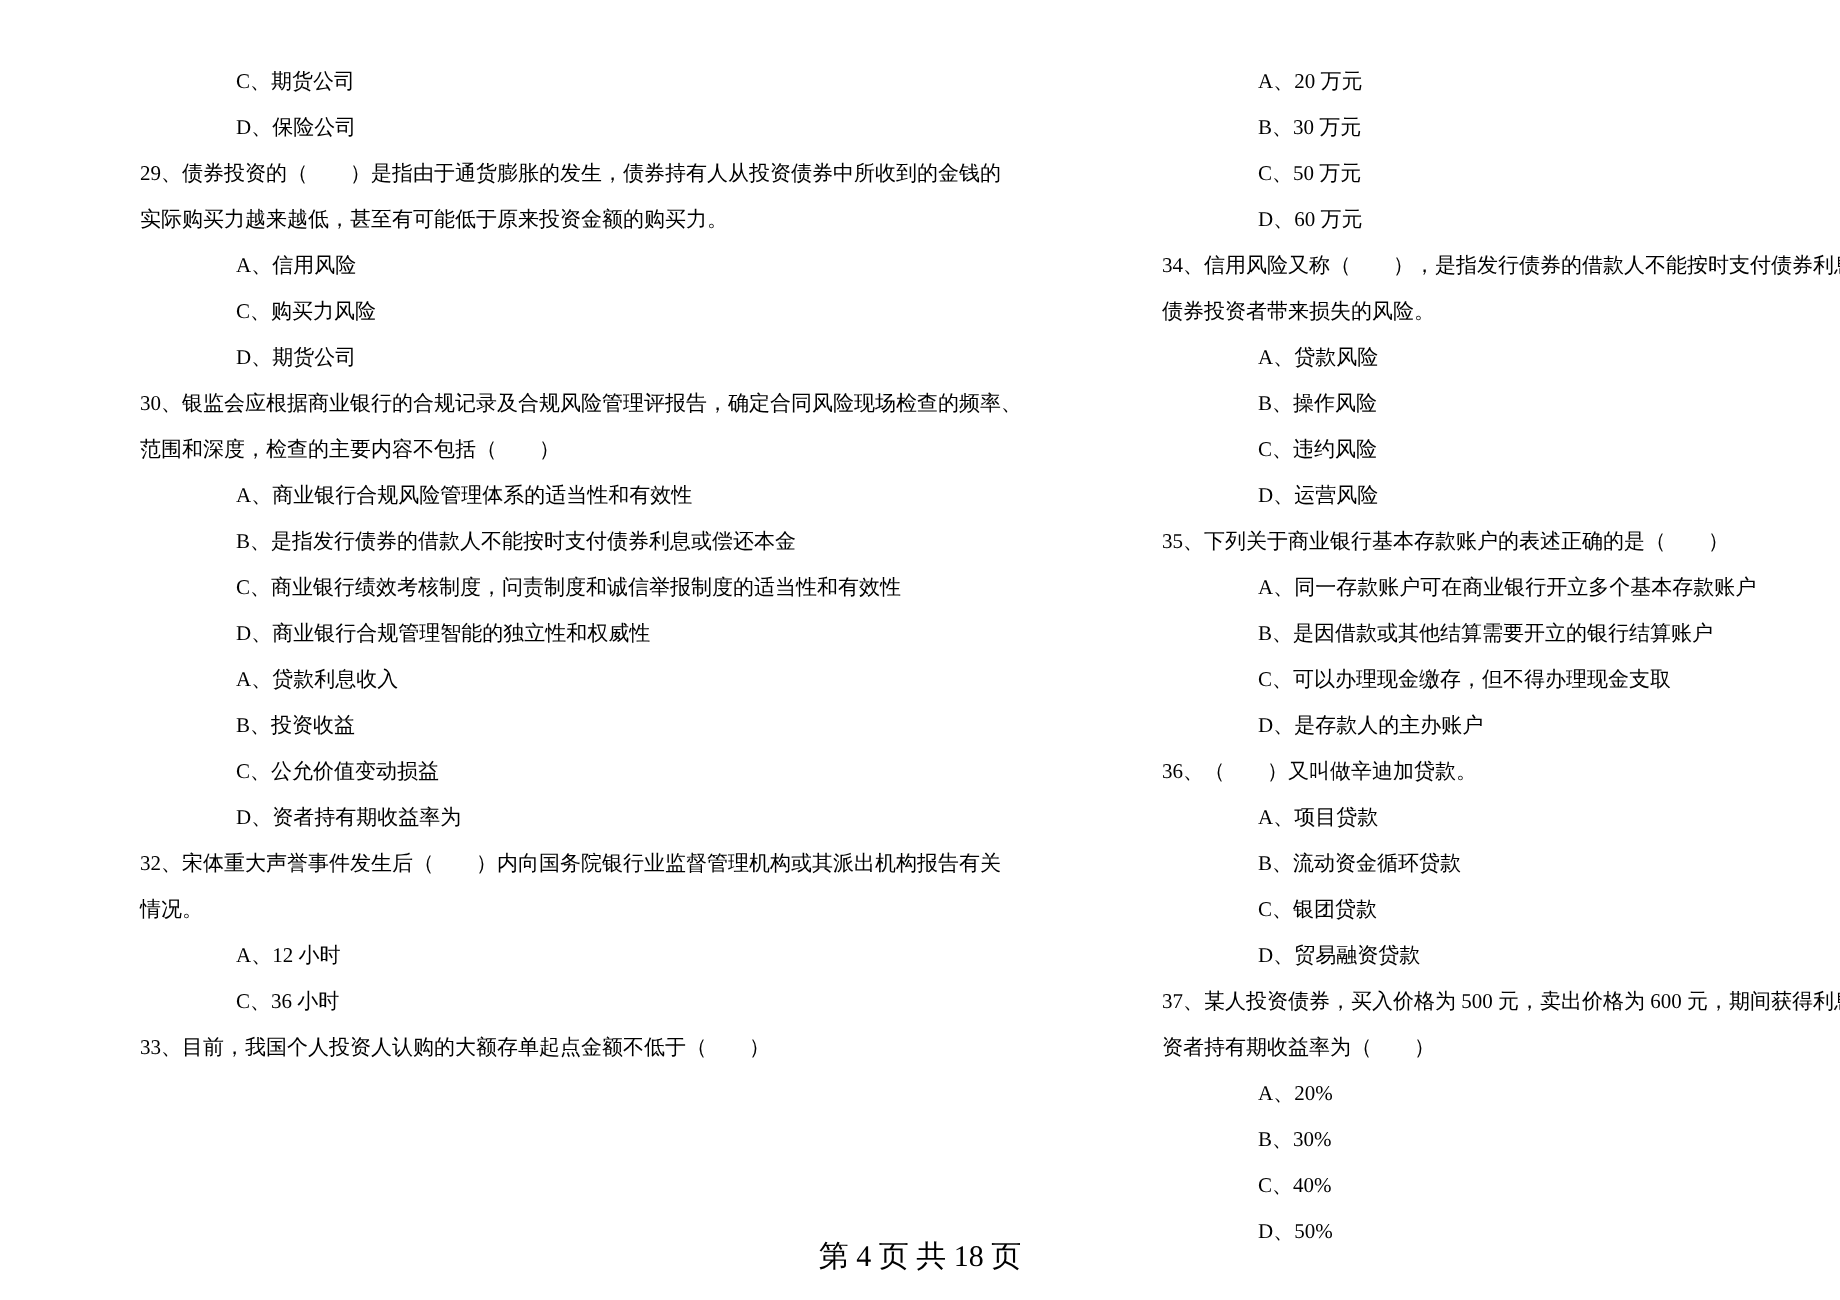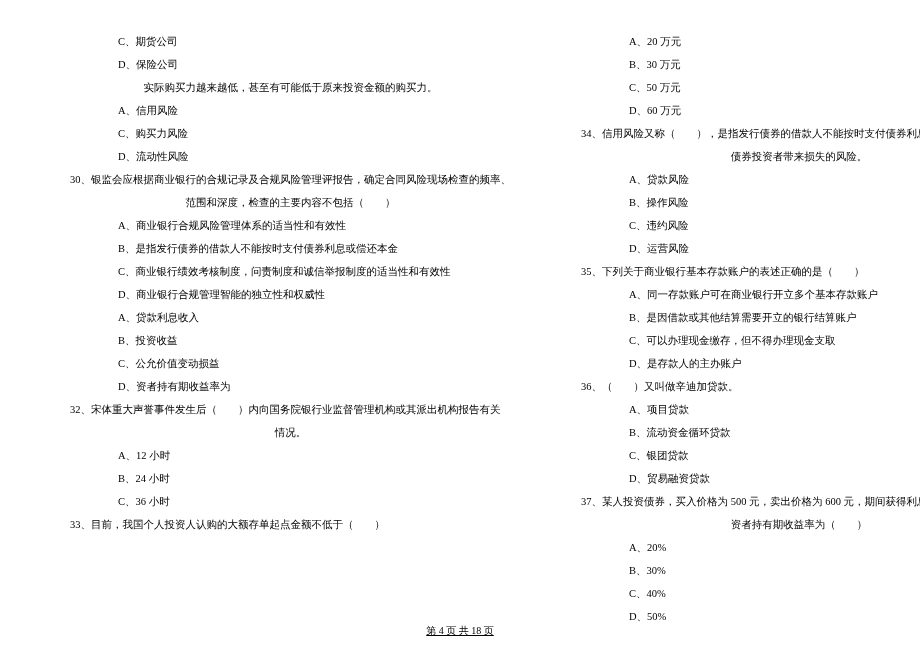--- a/index.html
+++ b/index.html
@@ -37,56 +37,54 @@
       white-space: nowrap;
     }
     .opt {
       padding-left: 48px;
     }
     .q {
       padding-left: 0px;
     }
     .cont {
       padding-left: 0px;
-      text-align: center;
     }
     .footer {
       position: absolute;
       bottom: 12px;
       width: 100%;
       text-align: center;
-      font-size: 10px;
-      text-decoration: underline;
+      font-size: 15px;
     }
   </style>
 </head>
 <body>
 
 <div class="columns">
   <div class="col">
     <div class="line opt">C、期货公司</div>
     <div class="line opt">D、保险公司</div>
+    <div class="line q">29、债券投资的（　　）是指由于通货膨胀的发生，债券持有人从投资债券中所收到的金钱的</div>
     <div class="line cont">实际购买力越来越低，甚至有可能低于原来投资金额的购买力。</div>
     <div class="line opt">A、信用风险</div>
     <div class="line opt">C、购买力风险</div>
-    <div class="line opt">D、流动性风险</div>
+    <div class="line opt">D、期货公司</div>
     <div class="line q">30、银监会应根据商业银行的合规记录及合规风险管理评报告，确定合同风险现场检查的频率、</div>
     <div class="line cont">范围和深度，检查的主要内容不包括（　　）</div>
     <div class="line opt">A、商业银行合规风险管理体系的适当性和有效性</div>
     <div class="line opt">B、是指发行债券的借款人不能按时支付债券利息或偿还本金</div>
     <div class="line opt">C、商业银行绩效考核制度，问责制度和诚信举报制度的适当性和有效性</div>
     <div class="line opt">D、商业银行合规管理智能的独立性和权威性</div>
     <div class="line opt">A、贷款利息收入</div>
     <div class="line opt">B、投资收益</div>
     <div class="line opt">C、公允价值变动损益</div>
     <div class="line opt">D、资者持有期收益率为</div>
     <div class="line q">32、宋体重大声誉事件发生后（　　）内向国务院银行业监督管理机构或其派出机构报告有关</div>
     <div class="line cont">情况。</div>
     <div class="line opt">A、12 小时</div>
-    <div class="line opt">B、24 小时</div>
     <div class="line opt">C、36 小时</div>
     <div class="line q">33、目前，我国个人投资人认购的大额存单起点金额不低于（　　）</div>
   </div>
   <div class="col col-right">
     <div class="line opt">A、20 万元</div>
     <div class="line opt">B、30 万元</div>
     <div class="line opt">C、50 万元</div>
     <div class="line opt">D、60 万元</div>
     <div class="line q">34、信用风险又称（　　），是指发行债券的借款人不能按时支付债券利息或偿还本金，而给</div>
     <div class="line cont">债券投资者带来损失的风险。</div>

